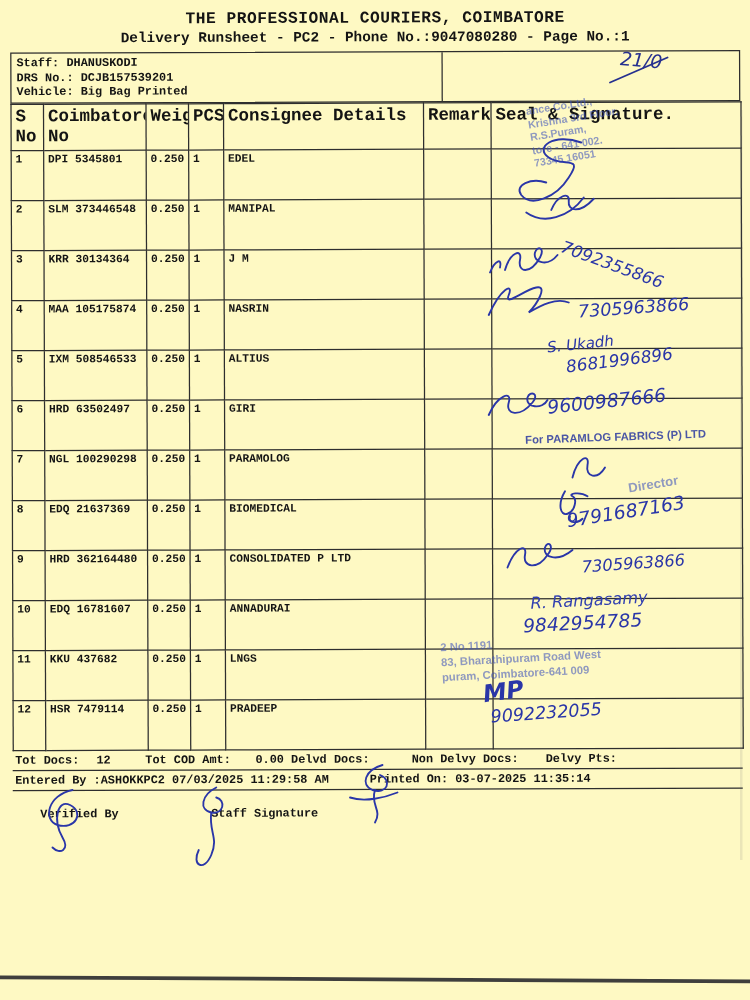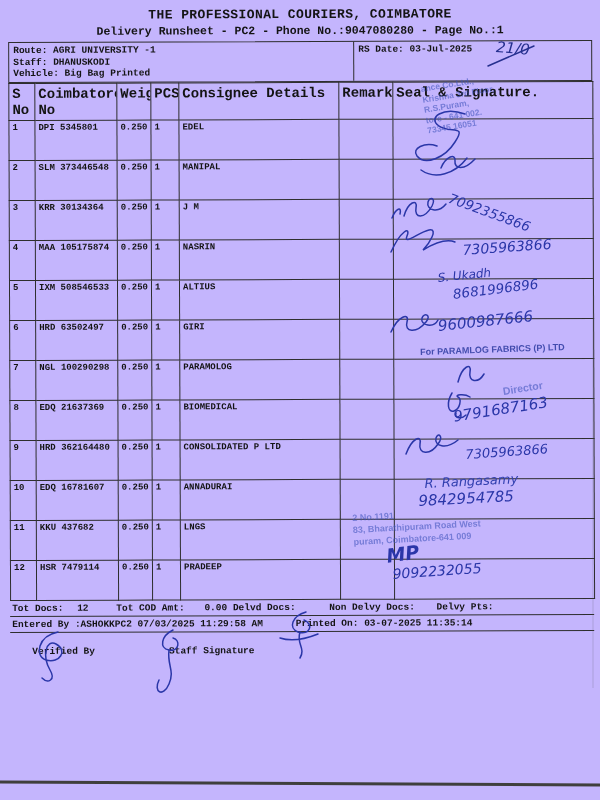--- a/index.html
+++ b/index.html
@@ -4,21 +4,21 @@
 <style>
   * { box-sizing: border-box; }
   html,body { margin:0; padding:0; }
   body {
     width:600px; height:800px;
     background:#e9e7e2;
     font-family:"Liberation Mono","DejaVu Sans Mono",monospace;
   }
   .page {
     position:relative; width:600px; height:800px;
-    background:#c4b5fd; overflow:hidden; color:#141414;
+    background:#fef9c3; overflow:hidden; color:#141414;
   }
   .doc { position:absolute; left:0; top:0; width:600px; transform:rotate(-0.2deg); transform-origin:50% 0; }
 
   .title   { text-align:center; font-weight:bold; font-size:13px; padding-top:7px; letter-spacing:.4px; }
   .subtitle{ text-align:center; font-weight:bold; font-size:11.5px; margin-top:2px; }
 
   .infobox { margin:4px 8px 0; border:1px solid #2e2e2e; display:flex; font-size:9.5px; font-weight:bold; }
   .info-left  { flex:1; padding:2px 4px; border-right:1px solid #2e2e2e; }
   .info-right { width:237px; padding:2px 4px; }
   .info-row { line-height:11.5px; white-space:pre-wrap; }
@@ -53,26 +53,25 @@
 <body>
 
 <div class="page">
   <div class="doc">
 
     <div class="title">THE PROFESSIONAL COURIERS, COIMBATORE</div>
     <div class="subtitle">Delivery Runsheet - PC2 - Phone No.:9047080280 - Page No.:1</div>
 
     <div class="infobox">
       <div class="info-left">
-        <div class="info-row"><span>Route:</span> <span>AGRI UNIVERSITY -1</span></div>
         <div class="info-row"><span>Staff:</span> <span>DHANUSKODI</span></div>
+        <div class="info-row"><span>DRS No.:</span> <span>DCJB157539201</span></div>
         <div class="info-row"><span>Vehicle:</span> <span>Big Bag Printed</span></div>
       </div>
       <div class="info-right">
-        <div class="info-row"><span>RS Date:</span> <span>03-Jul-2025</span></div>
       </div>
     </div>
 
     <table>
       <colgroup>
         <col style="width:26px">
           <col style="width:82px">
           <col style="width:34px">
           <col style="width:28px">
         <col style="width:160px">

